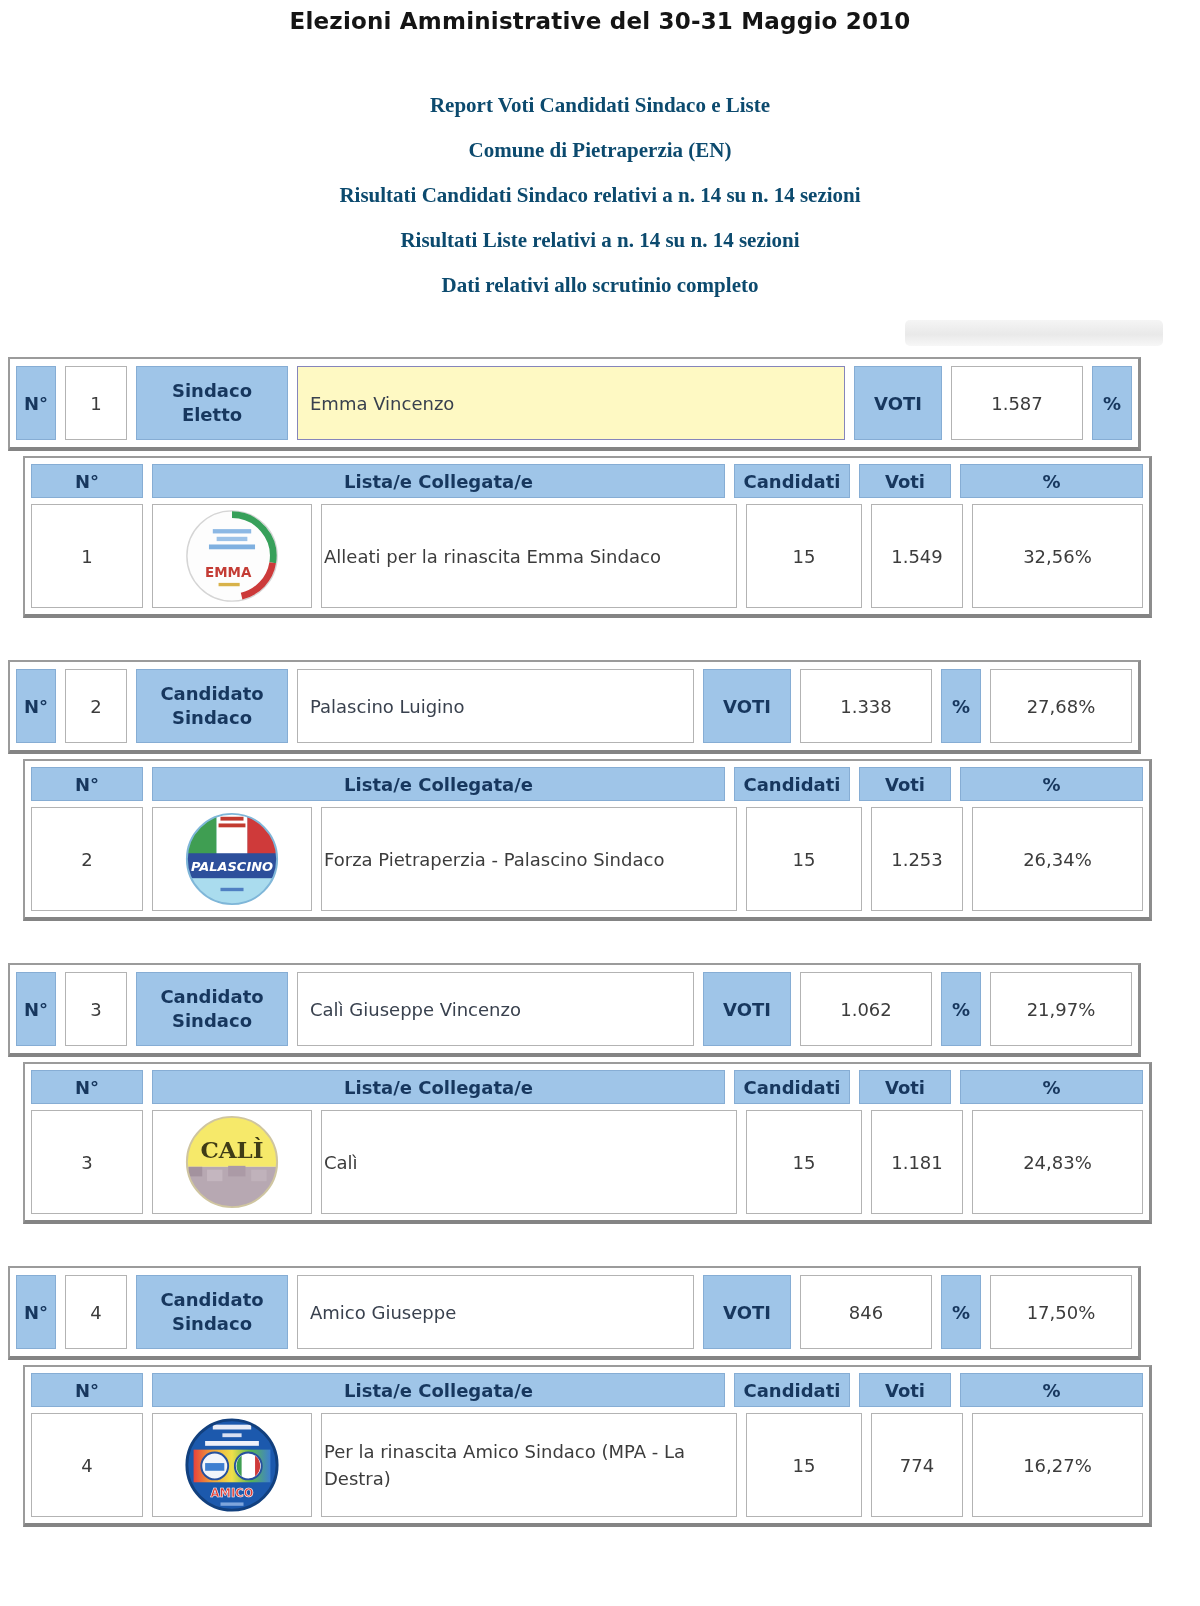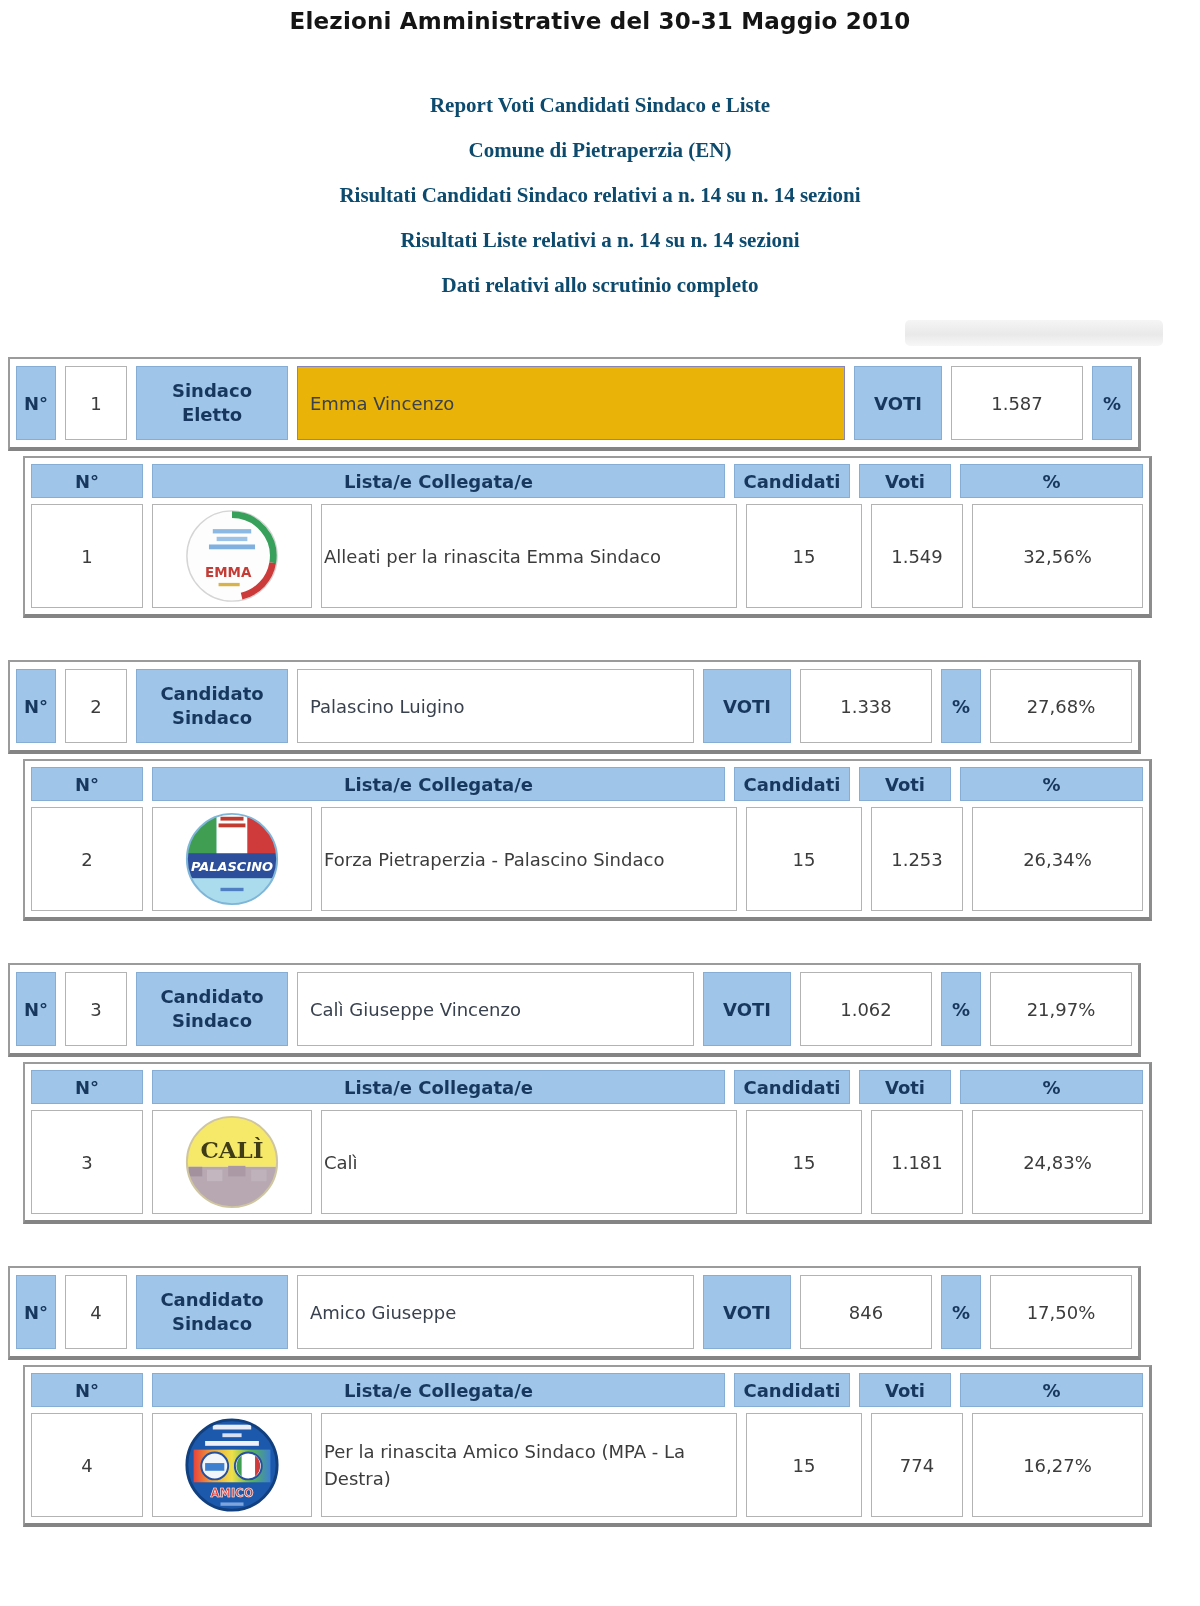--- a/index.html
+++ b/index.html
@@ -24,21 +24,21 @@
   .cand-tbl{margin-left:8px;width:1133px;padding:7px 6px;display:flex;gap:9px;align-items:stretch;}
   .cell{box-sizing:border-box;display:flex;align-items:center;justify-content:center;
         text-align:center;font-size:18px;}
   .th{background:#9FC5E8;border:1px solid #86add4;color:#17375E;font-weight:700;}
   .td{background:#ffffff;border:1px solid #b3b3b3;color:#3c3c3c;}
   
   .c-n{width:40px;min-height:72px;}
   .c-num{width:62px;}
   .c-role{width:152px;line-height:24px;padding:12px 14px;}
   .c-name{flex:1;justify-content:flex-start;padding-left:12px;text-align:left;color:#39414e;}
-  .c-name.winner{background:#eab308;border-color:#8585bb;}
+  .c-name.winner{background:#fef9c3;border-color:#8585bb;}
   .c-voti{width:88px;}
   .c-votes{width:132px;}
   .c-pct{width:40px;}
   .c-pctval{width:142px;}
   
   .lista-tbl{margin-left:23px;width:1129px;margin-top:5px;padding:6px 6px;}
   .lrow{display:flex;gap:9px;}
   .lrow.head .cell{height:34px;font-size:18px;}
   .lrow.data{margin-top:6px;}
   .lrow.data .cell{min-height:104px;}

